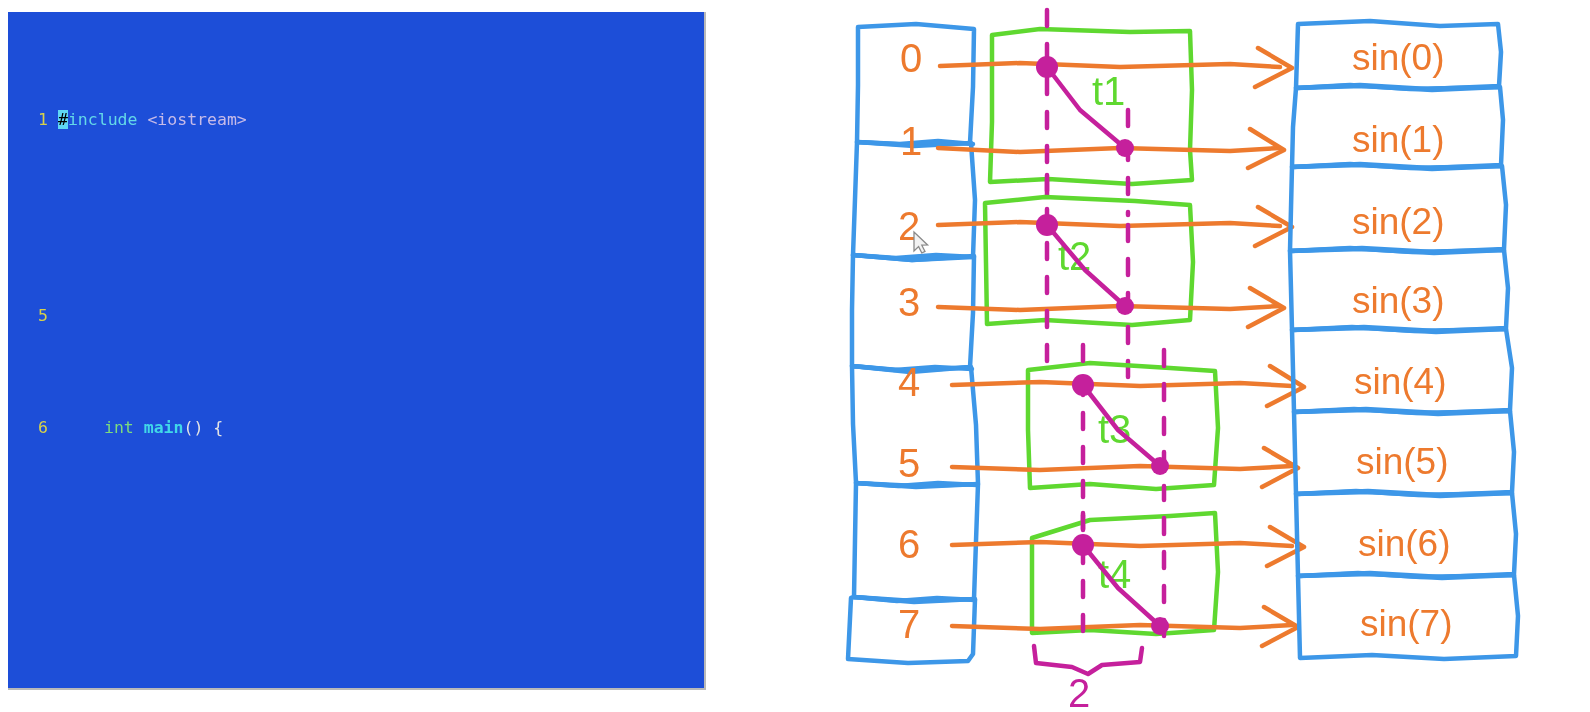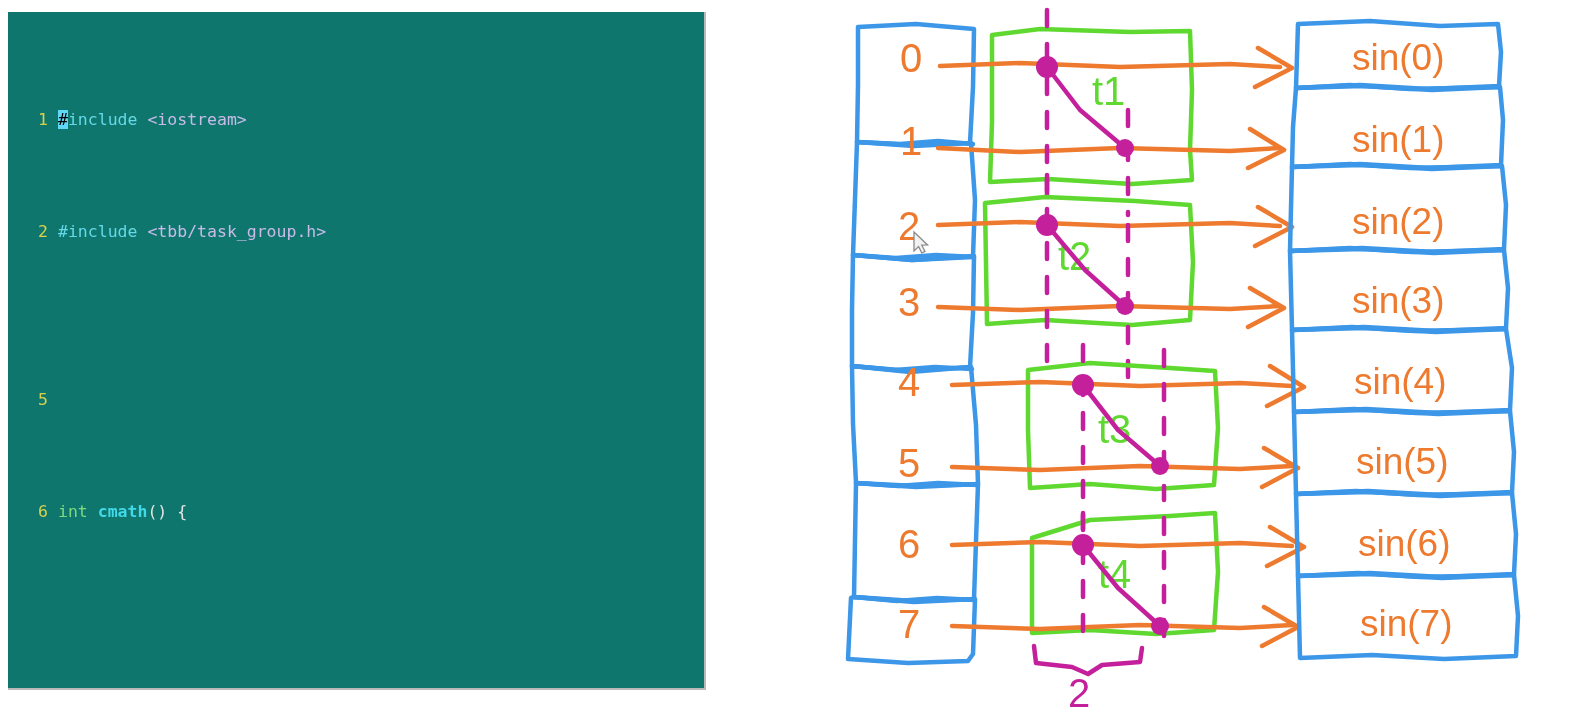--- a/index.html
+++ b/index.html
@@ -15,21 +15,21 @@
     font-family: "Liberation Sans", sans-serif;
   }
 
   
   #editor {
     position: absolute;
     left: 8px;
     top: 12px;
     width: 698px;
     height: 678px;
-    background: #0f766e;
+    background: #1d4ed8;
     box-sizing: border-box;
     border-right: 2px solid #b9b9b9;
     border-bottom: 2px solid #b9b9b9;
     overflow: hidden;
   }
   #code-lines {
     position: absolute;
     left: 0;
     top: 10px;
     width: 100%;
@@ -46,21 +46,21 @@
   .ln {
     display: inline-block;
     width: 40px;
     text-align: right;
     color: #d7d14a;
     margin-right: 10px;
     font-family: "DejaVu Sans Mono", monospace;
   }
   .tok-pre   { color: #64d9e8; }           
   .tok-inc   { color: #c7bbe8; }           
-  .tok-type  { color: #7ddb7d; }           
+  .tok-type  { color: #7ddb7d; margin-left: 46px; }           
   .tok-fn    { color: #41d9e8; }           
   .tok-plain { color: #e4e4e4; }           
   .tok-fn, .tok-kw-b { font-weight: bold; }
   .cursor-cell {
     background: #5fd7f5;
     color: #000000;
   }
 
   
   #diagram {
@@ -73,27 +73,26 @@
   #diagram svg { display: block; }
 </style>
 </head>
 <body>
 
 <div id="editor">
   <div id="code-lines">
 
     <span class="code-line"><span class="ln">1</span><span class="tok-pre cursor-cell">#</span><span class="tok-pre">include </span><span class="tok-inc">&lt;iostream&gt;</span></span>
 
-    <span class="code-line"><span class="ln">2</span><span class="tok-pre">#include </span><span class="tok-inc">&lt;tbb/task_group.h&gt;</span></span>
 
 
 
     <span class="code-line"><span class="ln">5</span></span>
 
-    <span class="code-line"><span class="ln">6</span><span class="tok-type">int </span><span class="tok-fn">cmath</span><span class="tok-plain">() {</span></span>
+    <span class="code-line"><span class="ln">6</span><span class="tok-type">int </span><span class="tok-fn">main</span><span class="tok-plain">() {</span></span>
 
     
 
     
 
     
 
     
 
     

